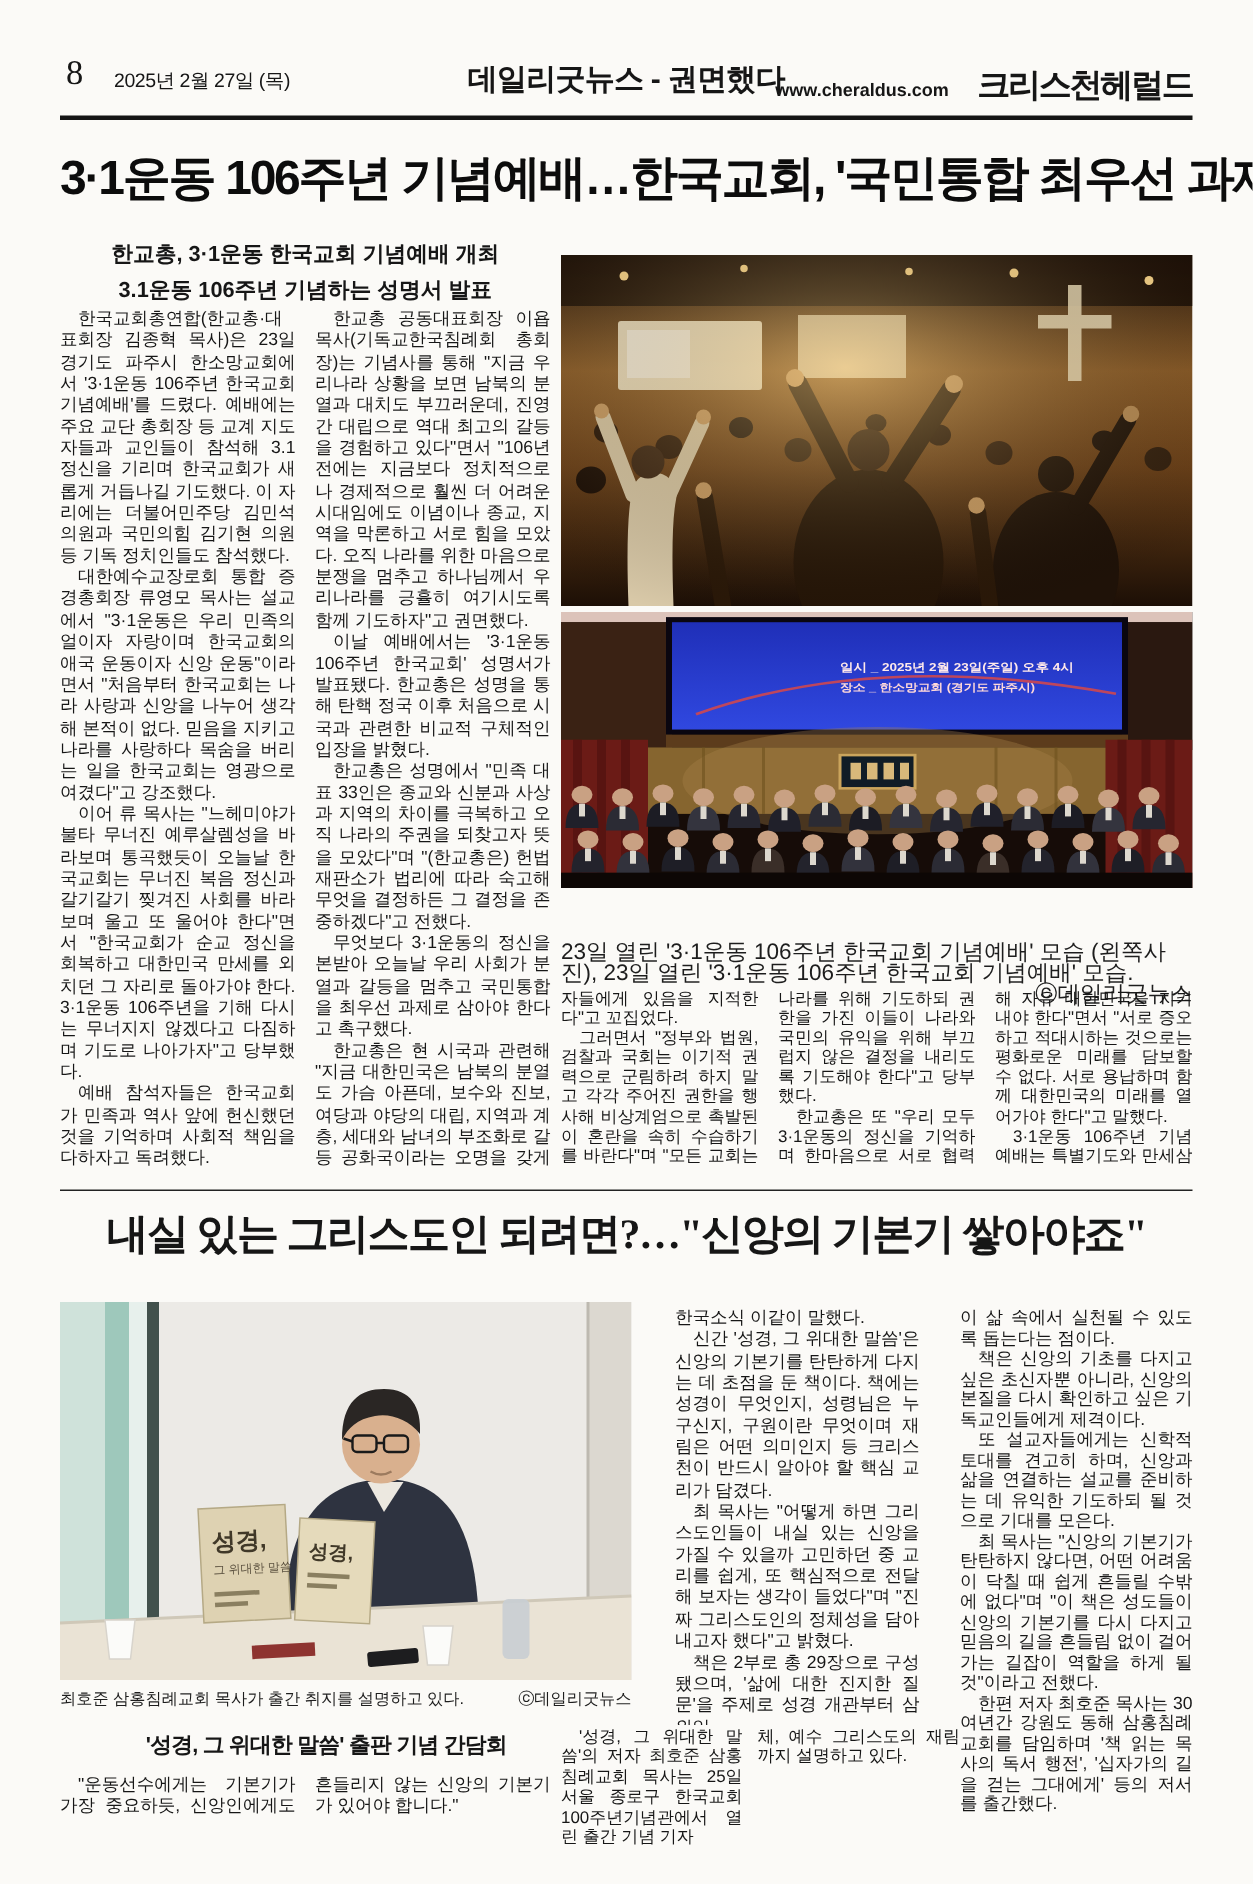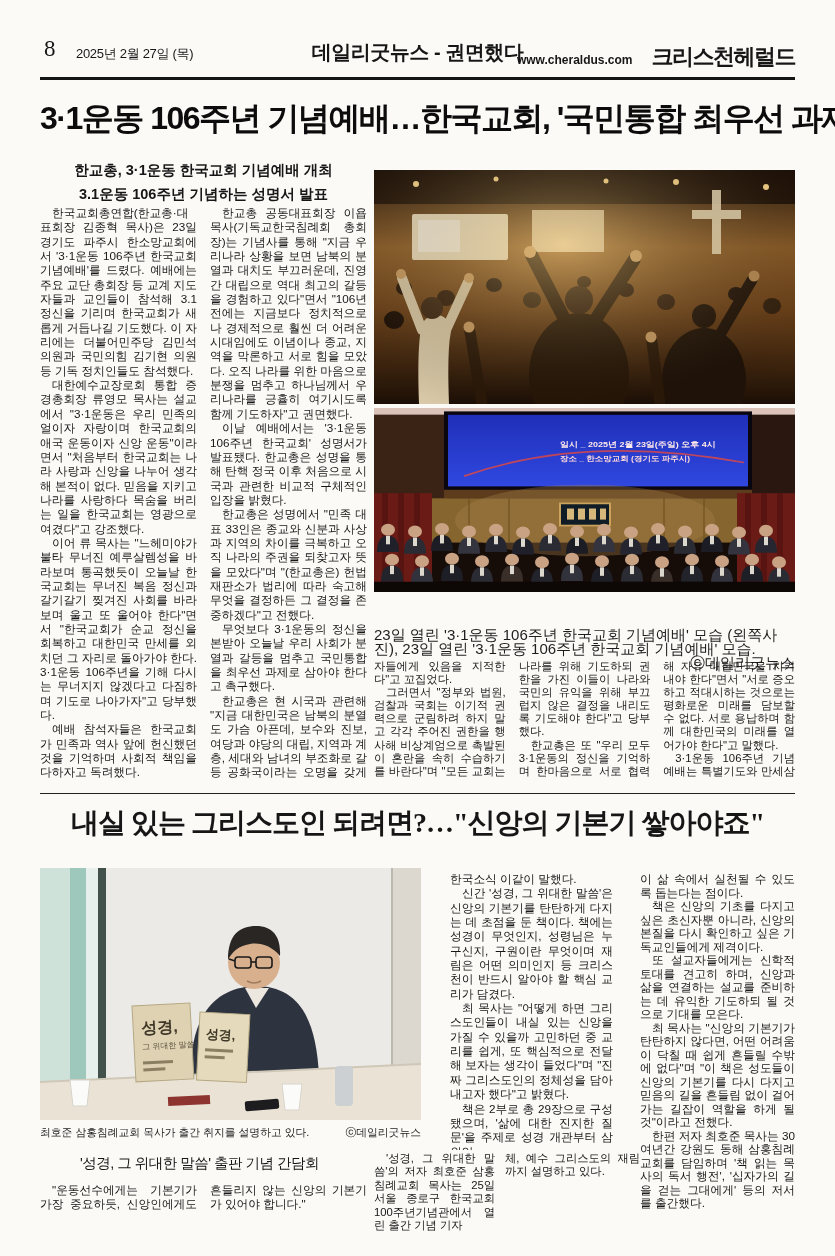--- a/index.html
+++ b/index.html
@@ -28,21 +28,21 @@
   #cap1{left:374px;top:628px;width:421px;font-size:15px;line-height:14px;color:#1d1d1d}
   #cap1 .credit{display:block;text-align:right}
   #a1Bottom{left:374px;top:660px;width:421px;height:128px;column-count:3;column-gap:13px;
             font-size:11.3px;line-height:13.1px}
   #divider{left:40px;width:755px;top:793px;border-top:1.5px solid #222}
   
   #a2Head{left:40px;width:755px;top:804px;text-align:center;white-space:nowrap;
           font-family:"Liberation Serif","DejaVu Serif",serif;font-size:28px;font-weight:700;letter-spacing:-1px}
   #photo3{left:40px;top:868px;width:381px;height:252px}
   #cap2{left:40px;top:1126px;width:381px;font-size:10.8px;display:flex;justify-content:space-between;color:#1d1d1d}
-  #a2SubHd{left:36px;width:327px;top:1154px;text-align:center;font-size:14.5px;font-weight:400;letter-spacing:-.5px}
+  #a2SubHd{left:54px;width:327px;top:1154px;text-align:center;font-size:14.5px;font-weight:700;letter-spacing:-.5px}
   #a2Quote{left:40px;top:1183px;width:327px;height:72px;column-count:2;column-gap:13px}
   #a2Lead{left:374px;top:1152px;width:121px;height:104px;font-size:11.3px;line-height:13.4px}
   #a2Mid{left:505px;top:1152px;width:135px;height:104px;font-size:11.3px;line-height:13.4px}
   #a2ColA{left:450px;top:872px;width:163px;height:278px}
   #a2ColB{left:640px;top:872px;width:155px;height:384px;line-height:13.5px}
   svg{display:block;width:100%;height:100%}
 </style>
 </head>
 <body>
 

